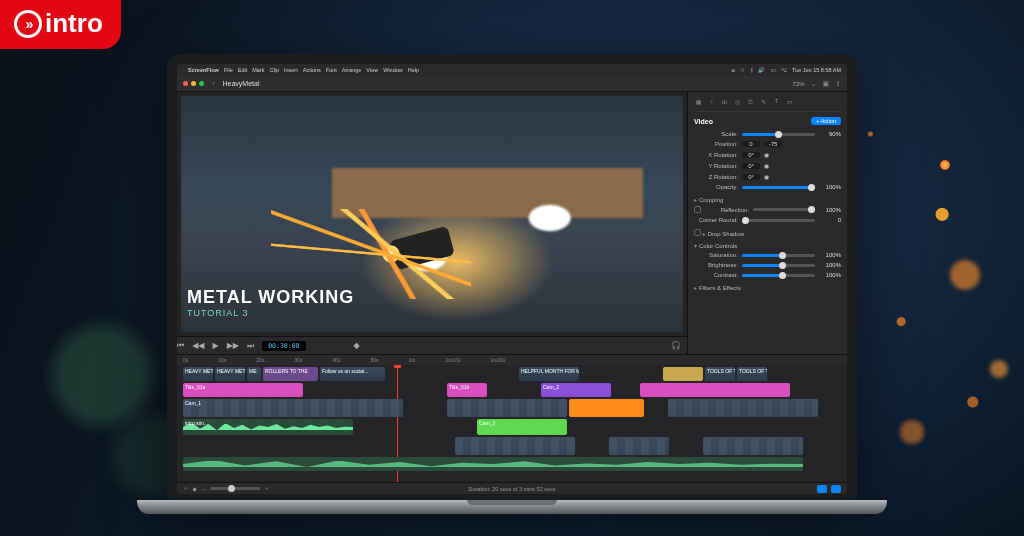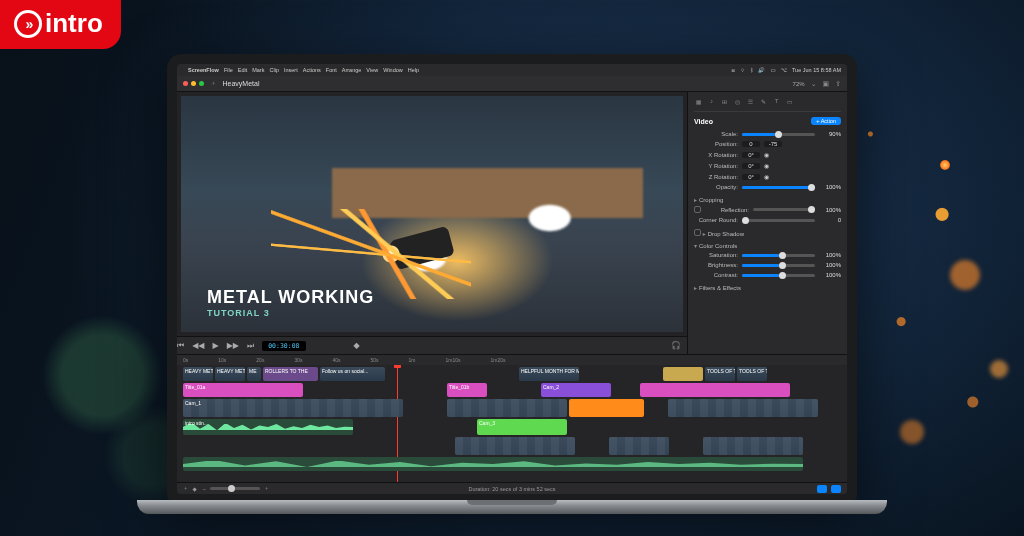--- a/index.html
+++ b/index.html
@@ -127,24 +127,24 @@
   }
   .canvas .sparks::before, .canvas .sparks::after {
     content:''; position:absolute; inset:0;
     background:
       linear-gradient(200deg, transparent 45%, #ffaa33 46% 47%, transparent 48%),
       linear-gradient(220deg, transparent 40%, #ffcc55 41% 42%, transparent 43%),
       linear-gradient(185deg, transparent 48%, #ffbb44 49% 50%, transparent 51%),
       linear-gradient(240deg, transparent 42%, #ff9933 43% 44%, transparent 45%);
   }
   .canvas .title-overlay {
-    position:absolute; left:26px; bottom:14px; color:#fff;
+    position:absolute; left:6px; bottom:14px; color:#fff;
   }
   .canvas .title-overlay .t1 { font-size:18px; font-weight:600; letter-spacing:1px; }
-  .canvas .title-overlay .t2 { font-size:9px; font-weight:700; color:#7fd5c4; letter-spacing:1px; }
+  .canvas .title-overlay .t2 { font-size:9px; font-weight:400; color:#7fd5c4; letter-spacing:1px; }
   .transport {
     height:18px; display:flex; align-items:center; justify-content:center; gap:8px;
     background:#2a2a2c; border-top:1px solid #111;
   }
   .transport .tc { background:#000; padding:1px 6px; border-radius:2px; color:#4fc3f7; font-family:monospace; font-size:6.5px; }
   .transport .btn { color:#aaa; font-size:8px; cursor:pointer; }
   
   .inspector {
     width: 160px; background:#2a2a2c; border-left:1px solid #111;
     padding:4px 6px; display:flex; flex-direction:column; gap:2px;

